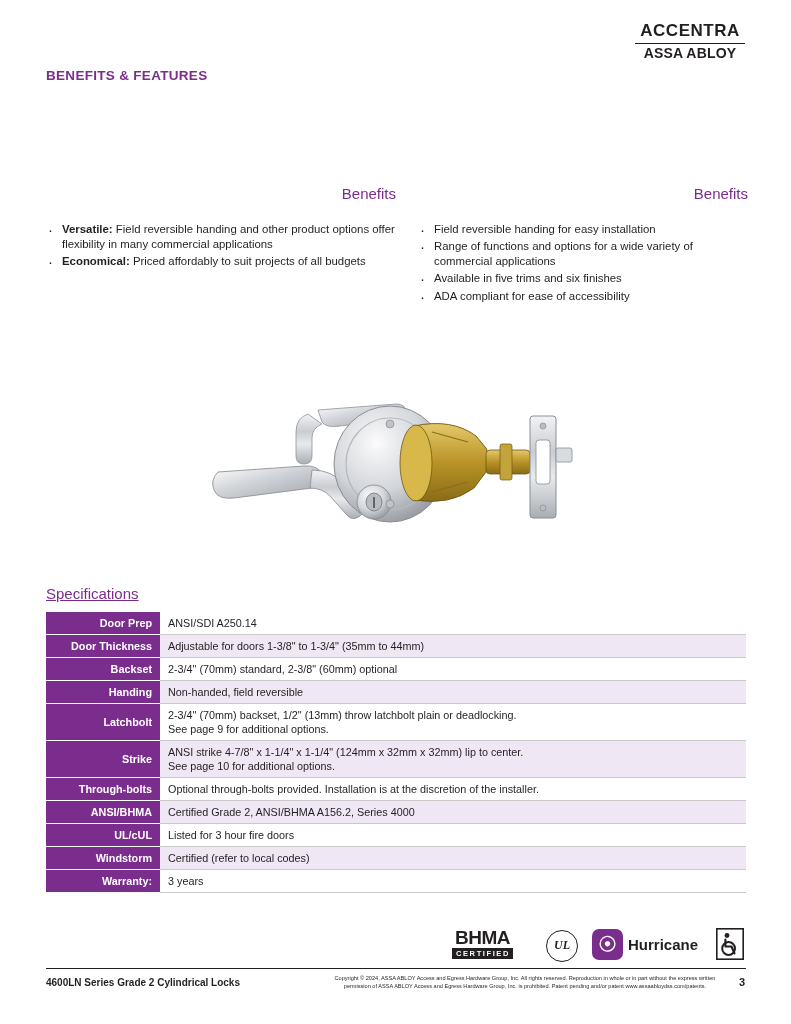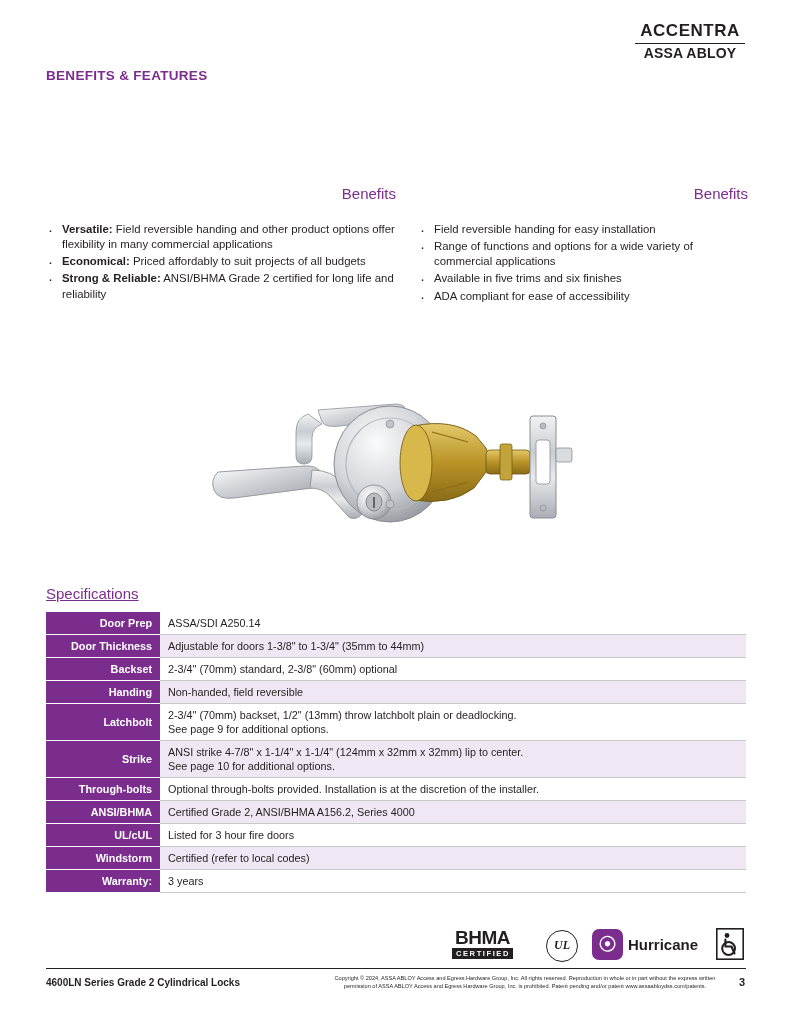--- a/index.html
+++ b/index.html
@@ -281,21 +281,20 @@
     <div class="brand-assa">ASSA ABLOY</div>
   </div>
 
   <div class="section-title">BENEFITS &amp; FEATURES</div>
 
   <div class="col-benefits">
     <div class="col-heading">Benefits</div>
     <ul class="bullets" id="benefits-list">
         <li><b>Versatile:</b> Field reversible handing and other product options offer flexibility in many commercial applications</li>
         <li><b>Economical:</b> Priced affordably to suit projects of all budgets</li>
-        <li><b>Strong &amp; Reliable:</b> ANSI/BHMA Grade 2 certified for long life and reliability</li>
       </ul>
   </div>
 
   <div class="col-features">
     <div class="col-heading">Benefits</div>
     <ul class="bullets" id="features-list">
         <li>Field reversible handing for easy installation</li>
         <li>Range of functions and options for a wide variety of commercial applications</li>
         <li>Available in five trims and six finishes</li>
         <li>ADA compliant for ease of accessibility</li>
@@ -357,21 +356,21 @@
       <circle cx="190" cy="72" r="4" fill="#c0c4c8" stroke="#7d8187" stroke-width="0.6"></circle>
       <circle cx="190" cy="152" r="4" fill="#c0c4c8" stroke="#7d8187" stroke-width="0.6"></circle>
     </svg>
   </div>
 
   <div class="spec-heading">Specifications</div>
   <table class="spec-table">
     <tbody id="spec-body">
         <tr>
           <td class="label">Door Prep</td>
-          <td class="value">ASSA/SDI A250.14</td>
+          <td class="value">ANSI/SDI A250.14</td>
         </tr>
         <tr class="alt">
           <td class="label">Door Thickness</td>
           <td class="value">Adjustable for doors 1-3/8" to 1-3/4" (35mm to 44mm)</td>
         </tr>
         <tr>
           <td class="label">Backset</td>
           <td class="value">2-3/4" (70mm) standard, 2-3/8" (60mm) optional</td>
         </tr>
         <tr class="alt">

